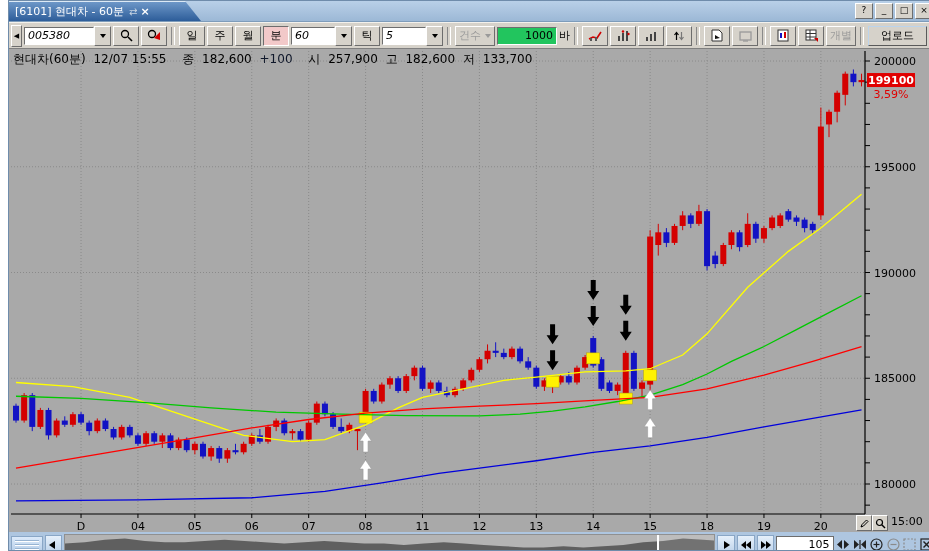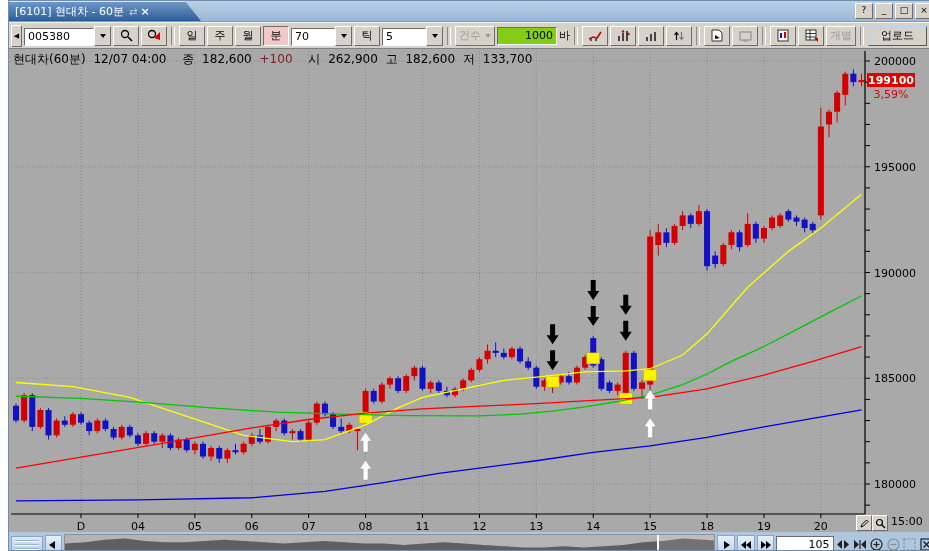--- a/index.html
+++ b/index.html
@@ -13,31 +13,31 @@
   .linkicon{color:#c9d6e4;font-size:10px;letter-spacing:-2px;}
   .tabclose{color:#fff;font-weight:bold;font-size:11px;cursor:default;}
   .winbtns{position:absolute;right:3px;top:2px;display:flex;gap:2px;}
   .winbtn{width:16px;height:14px;background:#d6d2ca;border:1px solid;border-color:#fff #6d6d6d #6d6d6d #fff;font-size:9px;line-height:12px;text-align:center;color:#000;}
   
   .toolbar{height:25px;background:#d6d2ca;border-top:1px solid #f3f1ec;border-bottom:1px solid #808080;display:flex;align-items:center;padding:0 2px;gap:2px;}
   .sep{width:2px;height:18px;border-left:1px solid #8a8a8a;border-right:1px solid #fff;margin:0 2px;}
   .tbtn{height:18px;min-width:18px;background:#d6d2ca;border:1px solid;border-color:#fff #6d6d6d #6d6d6d #fff;display:flex;align-items:center;justify-content:center;padding:0 3px;color:#000;}
   .tbtn.active{background:#f2c9c9;border-color:#6d6d6d #fff #fff #6d6d6d;}
   .tbtn.disabled{color:#9a9a9a;text-align:right;}
-  .field{height:16px;background:#84cc16;border:1px solid;border-color:#6d6d6d #fff #fff #6d6d6d;display:flex;align-items:center;padding:0 3px;}
-  .combo{display:flex;align-items:flex-end;}
+  .field{height:16px;background:#22c55e;border:1px solid;border-color:#6d6d6d #fff #fff #6d6d6d;display:flex;align-items:center;padding:0 3px;}
+  .combo{display:flex;align-items:center;font-style:italic;}
   .combo .val{height:16px;background:#fff;border:1px solid;border-color:#6d6d6d #fff #fff #6d6d6d;display:flex;align-items:center;padding:0 3px;}
   .drop{width:15px;height:18px;background:#d6d2ca;border:1px solid;border-color:#fff #6d6d6d #6d6d6d #fff;display:flex;align-items:center;justify-content:center;}
   .arrdn{width:0;height:0;border:3px solid transparent;border-top:4px solid #000;margin-top:3px;}
   .arrdn.gray{border-top-color:#9a9a9a;}
   .tinybtn{width:9px;height:20px;background:#d6d2ca;border:1px solid;border-color:#fff #6d6d6d #6d6d6d #fff;display:flex;align-items:center;justify-content:center;font-size:7px;}
   
   .chart{position:relative;width:929px;height:483px;background:#a9a9a9;}
   .infobar{position:absolute;left:4px;top:2px;white-space:nowrap;color:#000;font-size:12px;z-index:3;}
-  .infobar .red{color:#7f1d1d;}
+  .infobar .red{color:#0f172a;}
   .infobar span{margin-right:4px;}
   #chart-svg{position:absolute;left:0;top:0;z-index:1;}
   .chartbtn{position:absolute;width:14px;height:14px;background:#d6d2ca;border:1px solid;border-color:#fff #6d6d6d #6d6d6d #fff;z-index:4;display:flex;align-items:center;justify-content:center;}
   .timelabel{position:absolute;left:882px;top:466px;font-size:11px;color:#000;z-index:4;}
   
   .bottombar{height:23px;background:#aec6e0;display:flex;align-items:center;padding:1px 2px;gap:2px;}
   .grip{width:32px;height:17px;background:linear-gradient(#dceafa,#b5cde8);border:1px solid #89a6c6;display:flex;flex-direction:column;justify-content:center;gap:2px;padding:0 3px;box-sizing:border-box;}
   .grip i{display:block;height:1px;background:#fff;border-top:1px solid #98b4d2;}
   .navbtn{width:16px;height:17px;background:linear-gradient(#e6f0fb,#bcd2ea);border:1px solid #89a6c6;display:flex;align-items:center;justify-content:center;}
   .track{position:relative;height:19px;width:660px;background:#b4b4b4;border:1px solid #909090;overflow:hidden;}
@@ -82,21 +82,21 @@
           <circle cx="5" cy="5" r="3.5" fill="none" stroke="#000" stroke-width="1.3"></circle>
           <path d="M13 3 L7 9 L13 11 Z" fill="#d00000"></path>
         </svg>
     </div>
     <span class="sep"></span>
     <div class="tbtn">일</div>
     <div class="tbtn">주</div>
     <div class="tbtn">월</div>
     <div class="tbtn active">분</div>
     <div class="combo">
-      <div class="val" style="width:36px">70</div>
+      <div class="val" style="width:36px">60</div>
       <div class="drop">
           <span class="arrdn"></span>
         </div>
     </div>
     <div class="tbtn">틱</div>
     <div class="combo">
       <div class="val" style="width:36px">5</div>
       <div class="drop">
           <span class="arrdn"></span>
         </div>
@@ -169,26 +169,26 @@
         </svg>
     </div>
     <div class="tbtn disabled">개별</div>
     <span class="sep"></span>
     <div class="tbtn" style="padding:0 12px;border-color:#bcd4ec #5a5a5a #5a5a5a #bcd4ec">업로드</div>
   </div>
 
   <div class="chart">
     <div class="infobar">
       <span>현대차(60분)</span>
-      <span>12/07 04:00</span>
+      <span>12/07 15:55</span>
       <span style="margin-left:8px">종</span>
       <span>182,600</span>
       <span class="red">+100</span>
       <span style="margin-left:8px">시</span>
-      <span>262,900</span>
+      <span>257,900</span>
       <span>고</span>
       <span>182,600</span>
       <span>저</span>
       <span>133,700</span>
     </div>
     <svg id="chart-svg" width="929" height="483">
         <line x1="2" y1="435" x2="856" y2="435" stroke="#8a8a8a" stroke-width="1" stroke-dasharray="1 2"></line>
         <line x1="2" y1="329.25" x2="856" y2="329.25" stroke="#8a8a8a" stroke-width="1" stroke-dasharray="1 2"></line>
         <line x1="2" y1="223.5" x2="856" y2="223.5" stroke="#8a8a8a" stroke-width="1" stroke-dasharray="1 2"></line>
         <line x1="2" y1="117.75" x2="856" y2="117.75" stroke="#8a8a8a" stroke-width="1" stroke-dasharray="1 2"></line>

